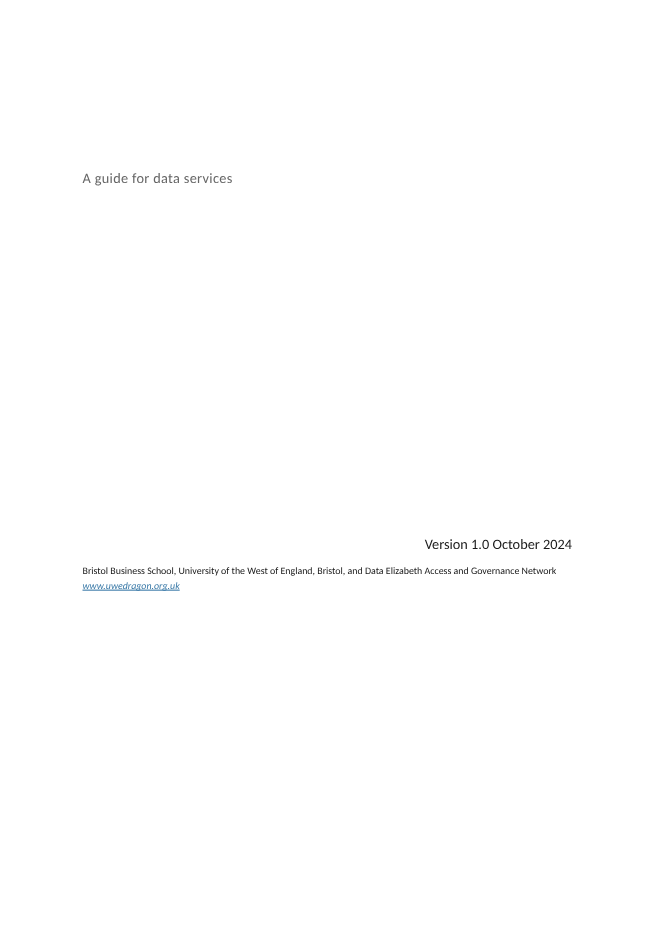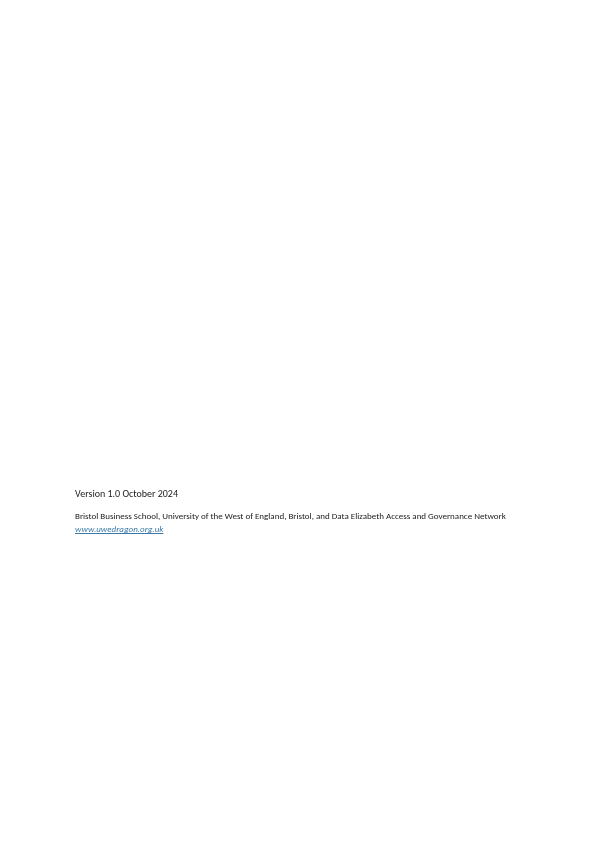--- a/index.html
+++ b/index.html
@@ -34,42 +34,44 @@
       letter-spacing: 0.3px;
       font-family: 'Segoe UI Light', 'Calibri Light', Calibri, Arial, sans-serif;
     }
     .meta-block {
       position: absolute;
       top: 487px;
       left: 75px;
       right: 75px;
     }
     .meta-line {
-      font-size: 10px;
+      font-size: 13px;
       color: #1a1a1a;
       line-height: 1.4;
       margin-bottom: 8px;
       font-family: Calibri, 'Segoe UI', Arial, sans-serif;
+      text-align: right;
     }
     .meta-affiliation {
       font-size: 9px;
       color: #1a1a1a;
       line-height: 1.45;
       font-family: Calibri, 'Segoe UI', Arial, sans-serif;
     }
     .link {
       color: #3b7aa8;
       text-decoration: underline;
       font-style: italic;
     }
   </style>
 </head>
 <body>
 
 <div class="page">
+  <div class="subtitle">A guide for data services</div>
 </div>
 
 <div class="meta-block">
   <div class="meta-line">Version 1.0  October 2024</div>
   <div class="meta-affiliation">
     <span>Bristol Business School, University of the West of England, Bristol, and Data Elizabeth Access and Governance Network </span><a class="link">www.uwedragon.org.uk</a>
   </div>
 </div>
 
 </body></html>

